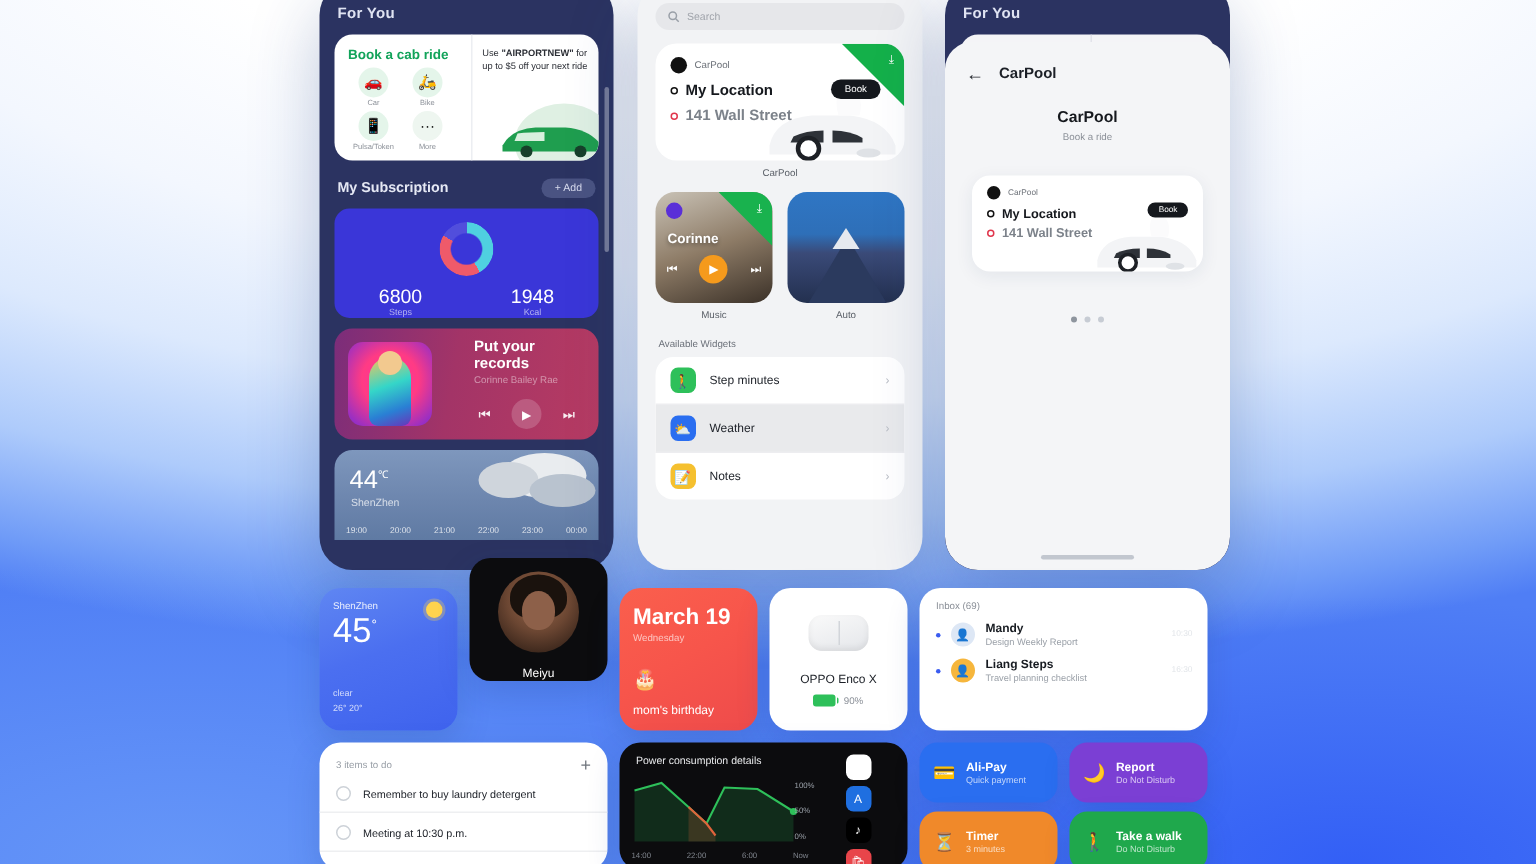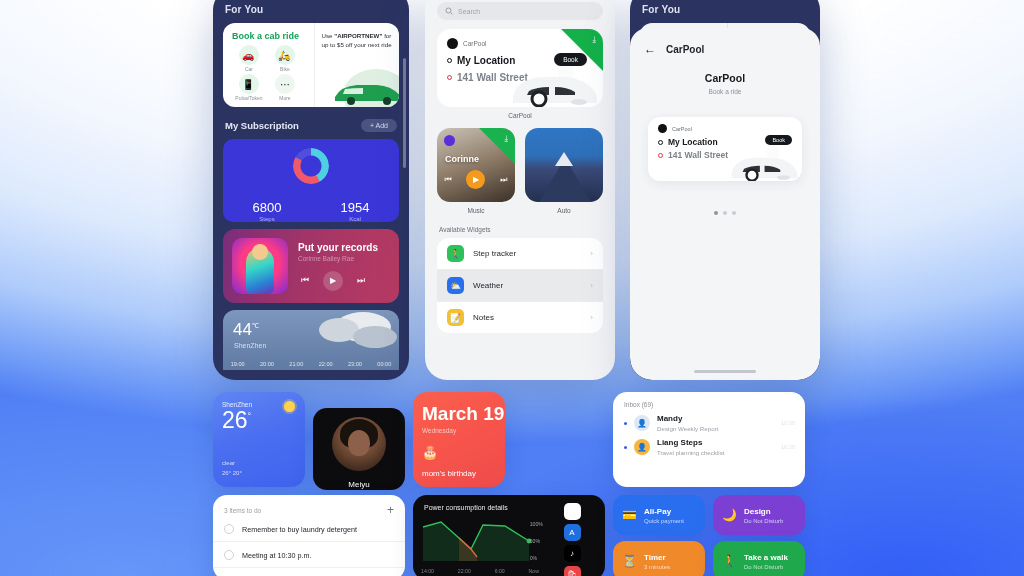--- a/index.html
+++ b/index.html
@@ -59,32 +59,32 @@
   .noteBody{padding:5px 7px;}
   .noteT{font-size:8px;font-weight:700;color:#20242b;}
   .noteP{font-size:6px;color:#6a7078;line-height:1.6;margin-top:3px;}
   .noteD{font-size:5.5px;color:#b5bac1;margin-top:6px;}
   .stepCard{flex:1;background:#3a36d8;border-radius:10px;position:relative;}
   .ring{width:36px;height:36px;margin:9px auto 0;border-radius:50%;
         background:conic-gradient(#4fd0e0 0deg 150deg,#ef5a6a 150deg 300deg,rgba(255,255,255,.12) 300deg 360deg);
         -webkit-mask:radial-gradient(circle,transparent 10px,#000 11px);
         mask:radial-gradient(circle,transparent 10px,#000 11px);}
   .stepNums{display:flex;justify-content:space-around;margin-top:6px;}
-  .sNum{text-align:center;margin-top:10px;}
+  .sNum{text-align:center;}
   .sV{color:#fff;font-size:13px;font-weight:500;}
   .sL{color:#b6b4f0;font-size:6px;margin-top:1px;}
 
   .musicCard{margin:7px 10px 0 10px;height:74px;border-radius:12px;
              background:linear-gradient(100deg,#7b2d7a 0%,#a33467 45%,#b73b62 100%);display:flex;align-items:center;padding:0 9px;box-sizing:border-box;}
   .albumArt{width:56px;height:56px;border-radius:10px;overflow:hidden;position:relative;
             background:radial-gradient(circle at 50% 45%,#ff2fa0 0%,#ff3b84 45%,#7a2bd6 100%);}
   .figure{position:absolute;left:14px;top:10px;width:28px;height:46px;border-radius:14px 14px 6px 6px;
           background:linear-gradient(160deg,#f6c45a 0%,#35d6c8 42%,#2a7fd4 75%,#6a34b8 100%);}
   .figHead{position:absolute;left:20px;top:6px;width:16px;height:16px;border-radius:50%;background:#f2c98f;}
-  .mInfo{flex:1;padding-left:10px;}
+  .mInfo{flex:1;padding-left:28px;}
   .mT{color:#fff;font-size:10px;font-weight:600;}
   .mS{color:rgba(255,255,255,.45);font-size:6.5px;margin-top:2px;}
   .mCtrls{display:flex;align-items:center;gap:14px;margin-top:9px;padding-left:3px;}
   .mBtn{color:rgba(255,255,255,.92);font-size:9px;}
   .mPlay{width:20px;height:20px;border-radius:50%;background:rgba(255,255,255,.18);display:flex;align-items:center;justify-content:center;color:#fff;font-size:8px;}
 
   .wxCard{margin:7px 10px 0 10px;height:60px;border-radius:12px 12px 0 0;overflow:hidden;position:relative;
           background:linear-gradient(180deg,#7e97bd 0%,#6d86ae 55%,#5f7aa3 100%);}
   .cloud{position:absolute;border-radius:50%;background:#e9ecef;}
   .wxT{position:absolute;left:10px;top:10px;color:#fff;font-size:17px;font-weight:500;}
@@ -149,29 +149,29 @@
 
   
   .w{position:absolute;border-radius:14px;overflow:hidden;box-shadow:0 8px 22px rgba(30,60,130,.18);}
   #wWeather{left:213px;top:392px;width:92px;height:95px;background:linear-gradient(160deg,#5f86f2 0%,#4b6ff0 45%,#3f63ee 100%);}
   .wwCity{color:rgba(255,255,255,.88);font-size:6.5px;padding:9px 0 0 9px;}
   .wwTemp{color:#fff;font-size:23px;font-weight:500;padding-left:9px;line-height:1.1;}
   .wwDeg{font-size:9px;vertical-align:super;}
   .wwSun{position:absolute;right:10px;top:9px;width:11px;height:11px;border-radius:50%;background:#ffd34d;box-shadow:0 0 0 2px rgba(255,211,77,.3);}
   .wwFoot{position:absolute;left:9px;bottom:9px;color:rgba(255,255,255,.75);font-size:6px;line-height:1.7;}
 
-  #wMeiyu{left:313px;top:408px;width:92px;height:82px;background:#0c0c0e;}
+  #wMeiyu{left:313px;top:372px;width:92px;height:82px;background:#0c0c0e;}
   .avatarC{width:54px;height:54px;border-radius:50%;margin:9px auto 0;overflow:hidden;position:relative;
            background:radial-gradient(circle at 50% 35%,#9a6a4e 0%,#6b4632 48%,#221610 100%);}
   .hair{position:absolute;left:8px;top:2px;width:38px;height:30px;border-radius:50% 50% 42% 42%;background:#1a120d;}
   .face{position:absolute;left:16px;top:13px;width:22px;height:26px;border-radius:50% 50% 45% 45%;background:#8d6049;}
   .meiyuName{text-align:center;color:#fff;font-size:8px;margin-top:9px;}
 
   #wMarch{left:413px;top:392px;width:92px;height:95px;background:linear-gradient(150deg,#fa5f4d 0%,#f7554b 48%,#ee4b4b 100%);}
-  .mDate{color:#fff;font-size:19px;font-weight:600;padding:11px 0 0 9px;}
+  .mDate{color:#fff;font-size:15px;font-weight:600;padding:11px 0 0 9px;}
   .mDay{color:rgba(255,255,255,.65);font-size:6.5px;padding-left:9px;margin-top:2px;}
   .cakeIco{position:absolute;left:9px;bottom:27px;font-size:13px;}
   .mEvt{position:absolute;left:9px;bottom:9px;color:#fff;font-size:8px;}
 
   #wOppo{left:513px;top:392px;width:92px;height:95px;background:#fff;}
   .budsCase{width:40px;height:24px;border-radius:9px;margin:18px auto 0;background:linear-gradient(160deg,#fafafa 0%,#e4e6ea 100%);box-shadow:inset 0 -2px 4px rgba(0,0,0,.07);position:relative;}
   .budsSplit{position:absolute;left:50%;top:4px;width:1px;height:16px;background:#d2d5da;}
   .oppoName{text-align:center;font-size:8px;color:#1c2027;margin-top:14px;}
   .battRow{display:flex;align-items:center;justify-content:center;gap:5px;margin-top:6px;}
   .battery{width:15px;height:8px;border-radius:2px;background:#2ec05a;position:relative;}
@@ -268,21 +268,21 @@
 
     <div class="row2">
       <div class="stepCard">
         <div class="ring"></div>
         <div class="stepNums">
           <div class="sNum">
             <div class="sV">6800</div>
             <div class="sL">Steps</div>
           </div>
           <div class="sNum">
-            <div class="sV">1954</div>
+            <div class="sV">1948</div>
             <div class="sL">Kcal</div>
           </div>
         </div>
       </div>
     </div>
 
     <div class="musicCard">
       <div class="albumArt">
         <div class="figure"></div>
         <div class="figHead"></div>
@@ -372,21 +372,21 @@
           <div class="snow"></div>
         </div>
         <div class="capLbl">Auto</div>
       </div>
     </div>
 
     <div class="availTitle">Available Widgets</div>
     <div class="wList">
       <div class="wItem">
         <div class="wIco" style="background:#2ec05a">🚶</div>
-        <div class="wLbl">Step tracker</div>
+        <div class="wLbl">Step minutes</div>
         <div class="chev">›</div>
       </div>
       <div class="wItem sel">
         <div class="wIco" style="background:#2a6ef0">⛅</div>
         <div class="wLbl">Weather</div>
         <div class="chev">›</div>
       </div>
       <div class="wItem">
         <div class="wIco" style="background:#f5c02f">📝</div>
         <div class="wLbl">Notes</div>
@@ -453,21 +453,21 @@
         <span class="dot"></span>
         <span class="dot"></span>
       </div>
       <div class="homeBar"></div>
     </div>
   </div>
 
   <div class="w" id="wWeather">
     <div class="wwCity">ShenZhen</div>
     <div class="wwSun"></div>
-    <div class="wwTemp"><span>26</span><span class="wwDeg">°</span></div>
+    <div class="wwTemp"><span>45</span><span class="wwDeg">°</span></div>
     <div class="wwFoot">
       <div>clear</div>
       <div>26° 20°</div>
     </div>
   </div>
 
   <div class="w" id="wMeiyu">
     <div class="avatarC">
       <div class="hair"></div>
       <div class="face"></div>
@@ -475,20 +475,30 @@
     <div class="meiyuName">Meiyu</div>
   </div>
 
   <div class="w" id="wMarch">
     <div class="mDate">March 19</div>
     <div class="mDay">Wednesday</div>
     <div class="cakeIco">🎂</div>
     <div class="mEvt">mom's birthday</div>
   </div>
 
+  <div class="w" id="wOppo">
+    <div class="budsCase">
+        <div class="budsSplit"></div>
+      </div>
+    <div class="oppoName">OPPO Enco X</div>
+    <div class="battRow">
+      <div class="battery"></div>
+      <div class="battPct">90%</div>
+    </div>
+  </div>
 
   <div class="w" id="wInbox">
     <div class="inboxT">Inbox (69)</div>
     <div class="mailRow">
       <div class="unread"></div>
       <div class="mAv a">👤</div>
       <div class="mBody">
         <div class="mName">Mandy</div>
         <div class="mSubj">Design Weekly Report</div>
       </div>
@@ -555,21 +565,21 @@
   <div class="tile" id="tAli">
     <div class="tIco">💳</div>
     <div>
       <div class="tT">Ali-Pay</div>
       <div class="tS">Quick payment</div>
     </div>
   </div>
   <div class="tile" id="tBed">
     <div class="tIco">🌙</div>
     <div>
-      <div class="tT">Design</div>
+      <div class="tT">Report</div>
       <div class="tS">Do Not Disturb</div>
     </div>
   </div>
   <div class="tile" id="tTimer">
     <div class="tIco">⏳</div>
     <div>
       <div class="tT">Timer</div>
       <div class="tS">3 minutes</div>
     </div>
   </div>

